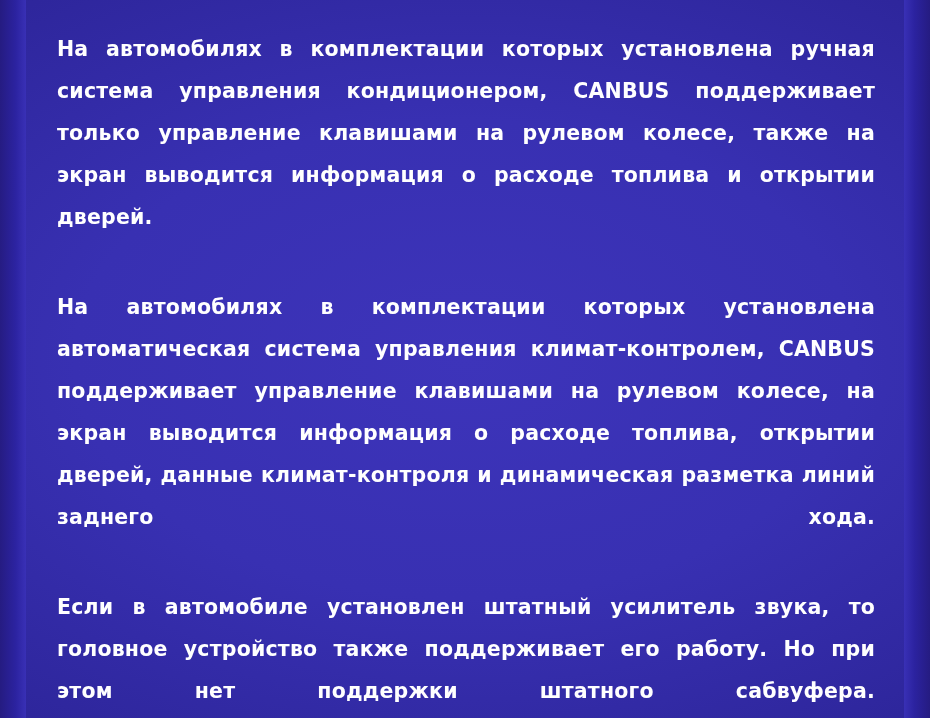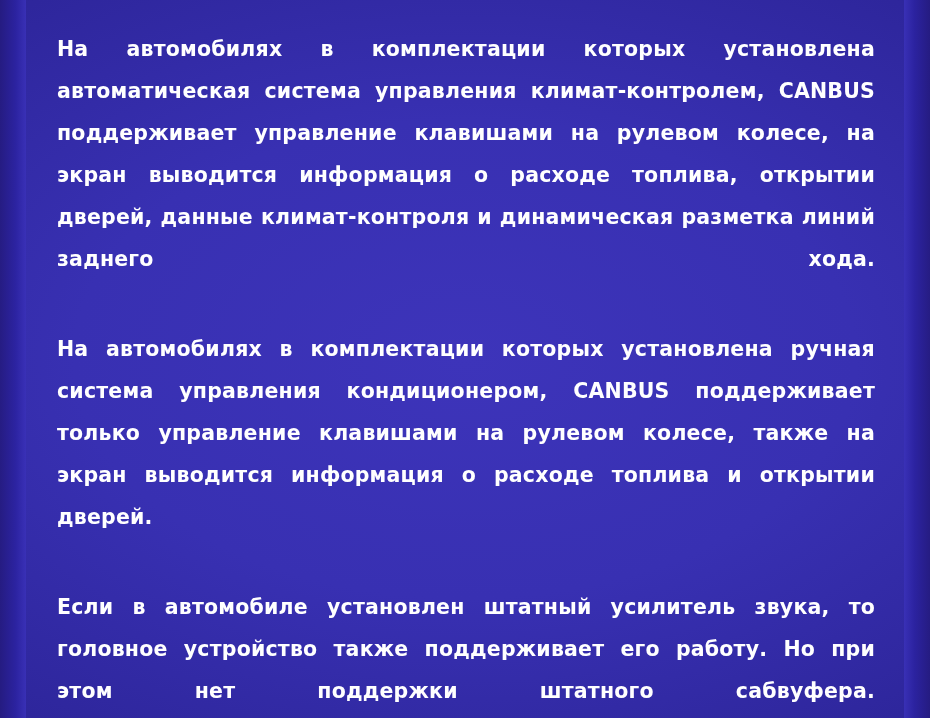--- a/index.html
+++ b/index.html
@@ -60,17 +60,17 @@
     content: "";
     display: inline-block;
     width: 100%;
   }
 </style>
 </head>
 <body>
 
 <div class="slide">
   <div class="content">
+    <p class="para">На автомобилях в комплектации которых установлена ручная система управления кондиционером, CANBUS поддерживает только управление клавишами на рулевом колесе, также на экран выводится информация о расходе топлива и открытии дверей.</p>
     <p class="para">На автомобилях в комплектации которых установлена автоматическая система управления климат-контролем, CANBUS поддерживает управление клавишами на рулевом колесе, на экран выводится информация о расходе топлива, открытии дверей, данные климат-контроля и динамическая разметка линий заднего хода.</p>
-    <p class="para">На автомобилях в комплектации которых установлена ручная система управления кондиционером, CANBUS поддерживает только управление клавишами на рулевом колесе, также на экран выводится информация о расходе топлива и открытии дверей.</p>
     <p class="para">Если в автомобиле установлен штатный усилитель звука, то головное устройство также поддерживает его работу. Но при этом нет поддержки штатного сабвуфера.</p>
   </div>
 </div>
 
 </body></html>

